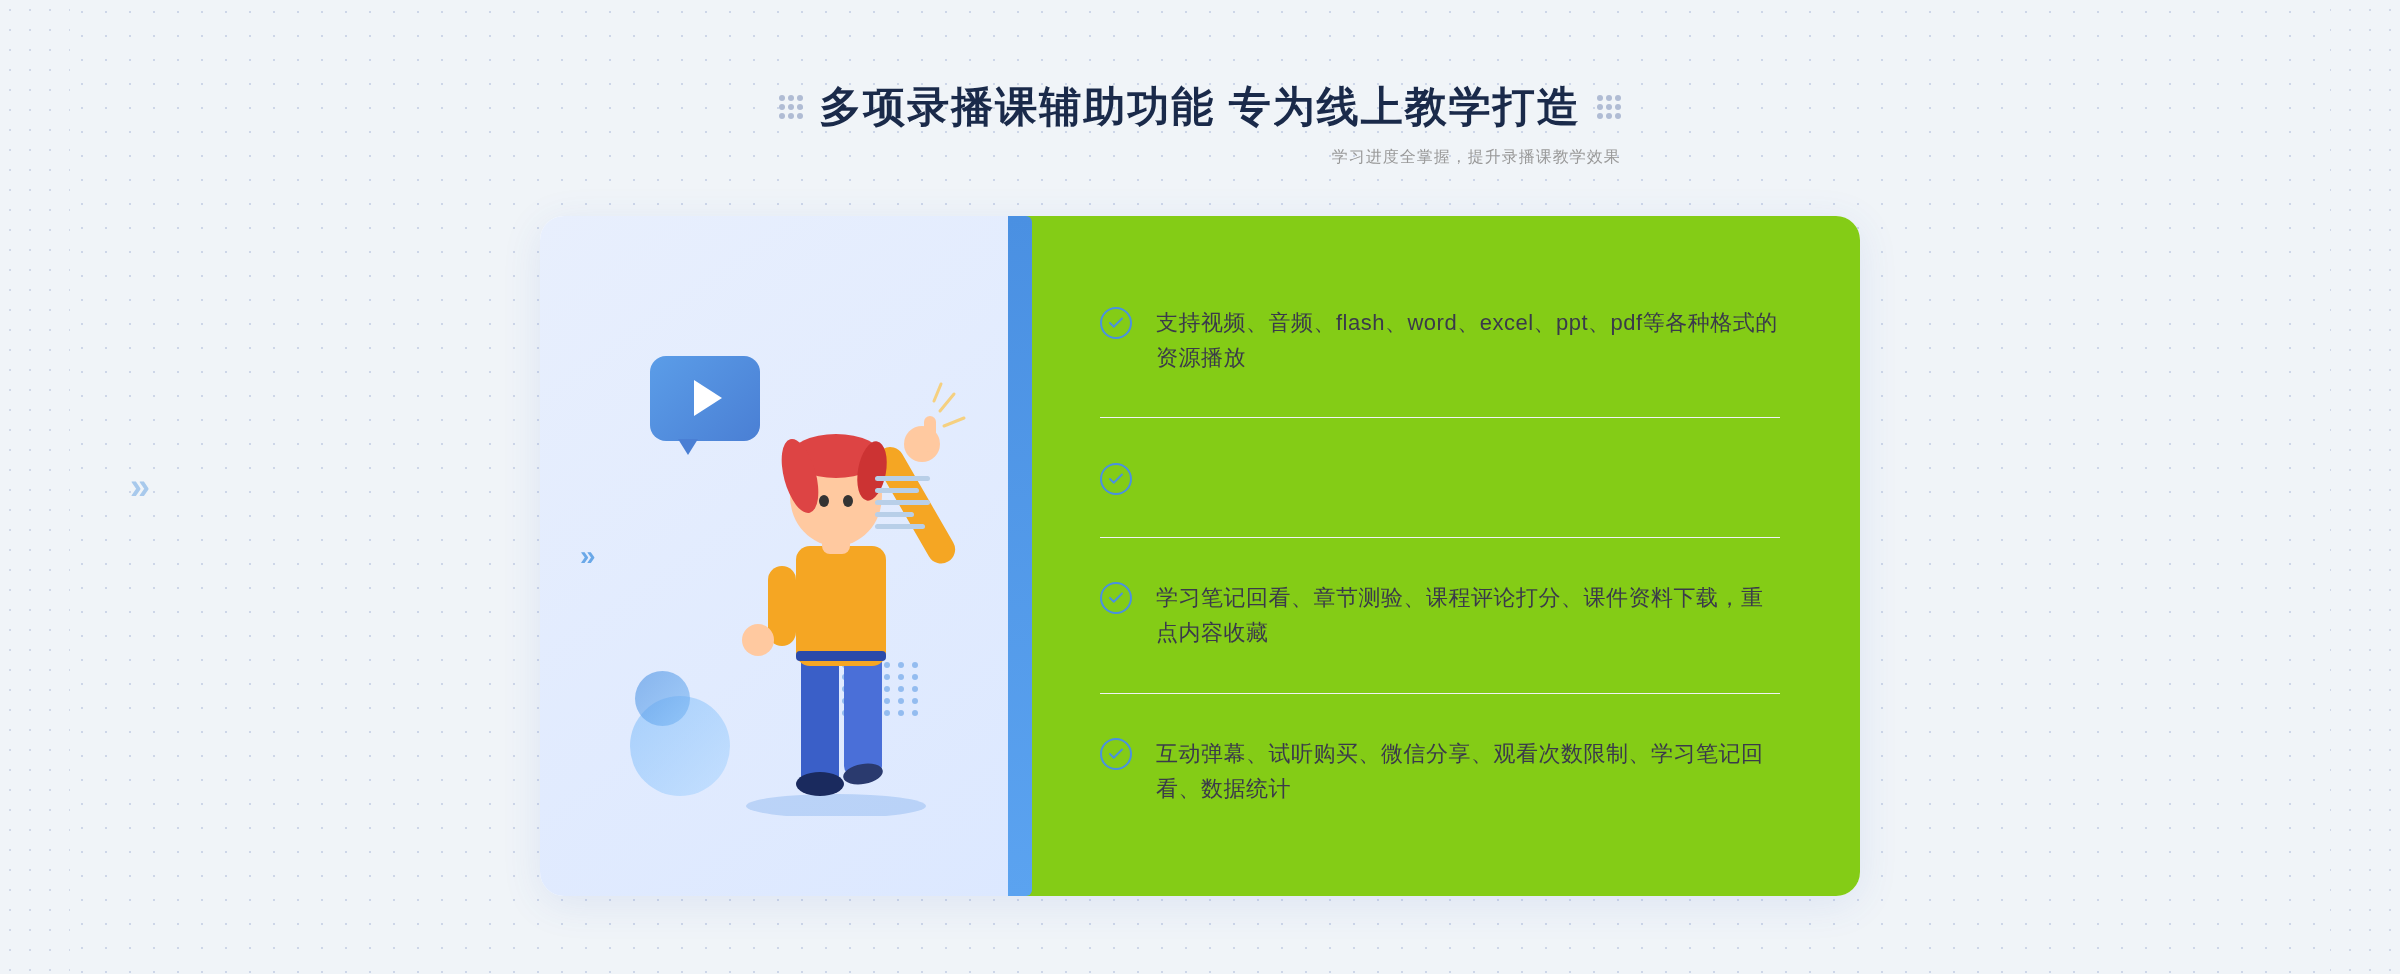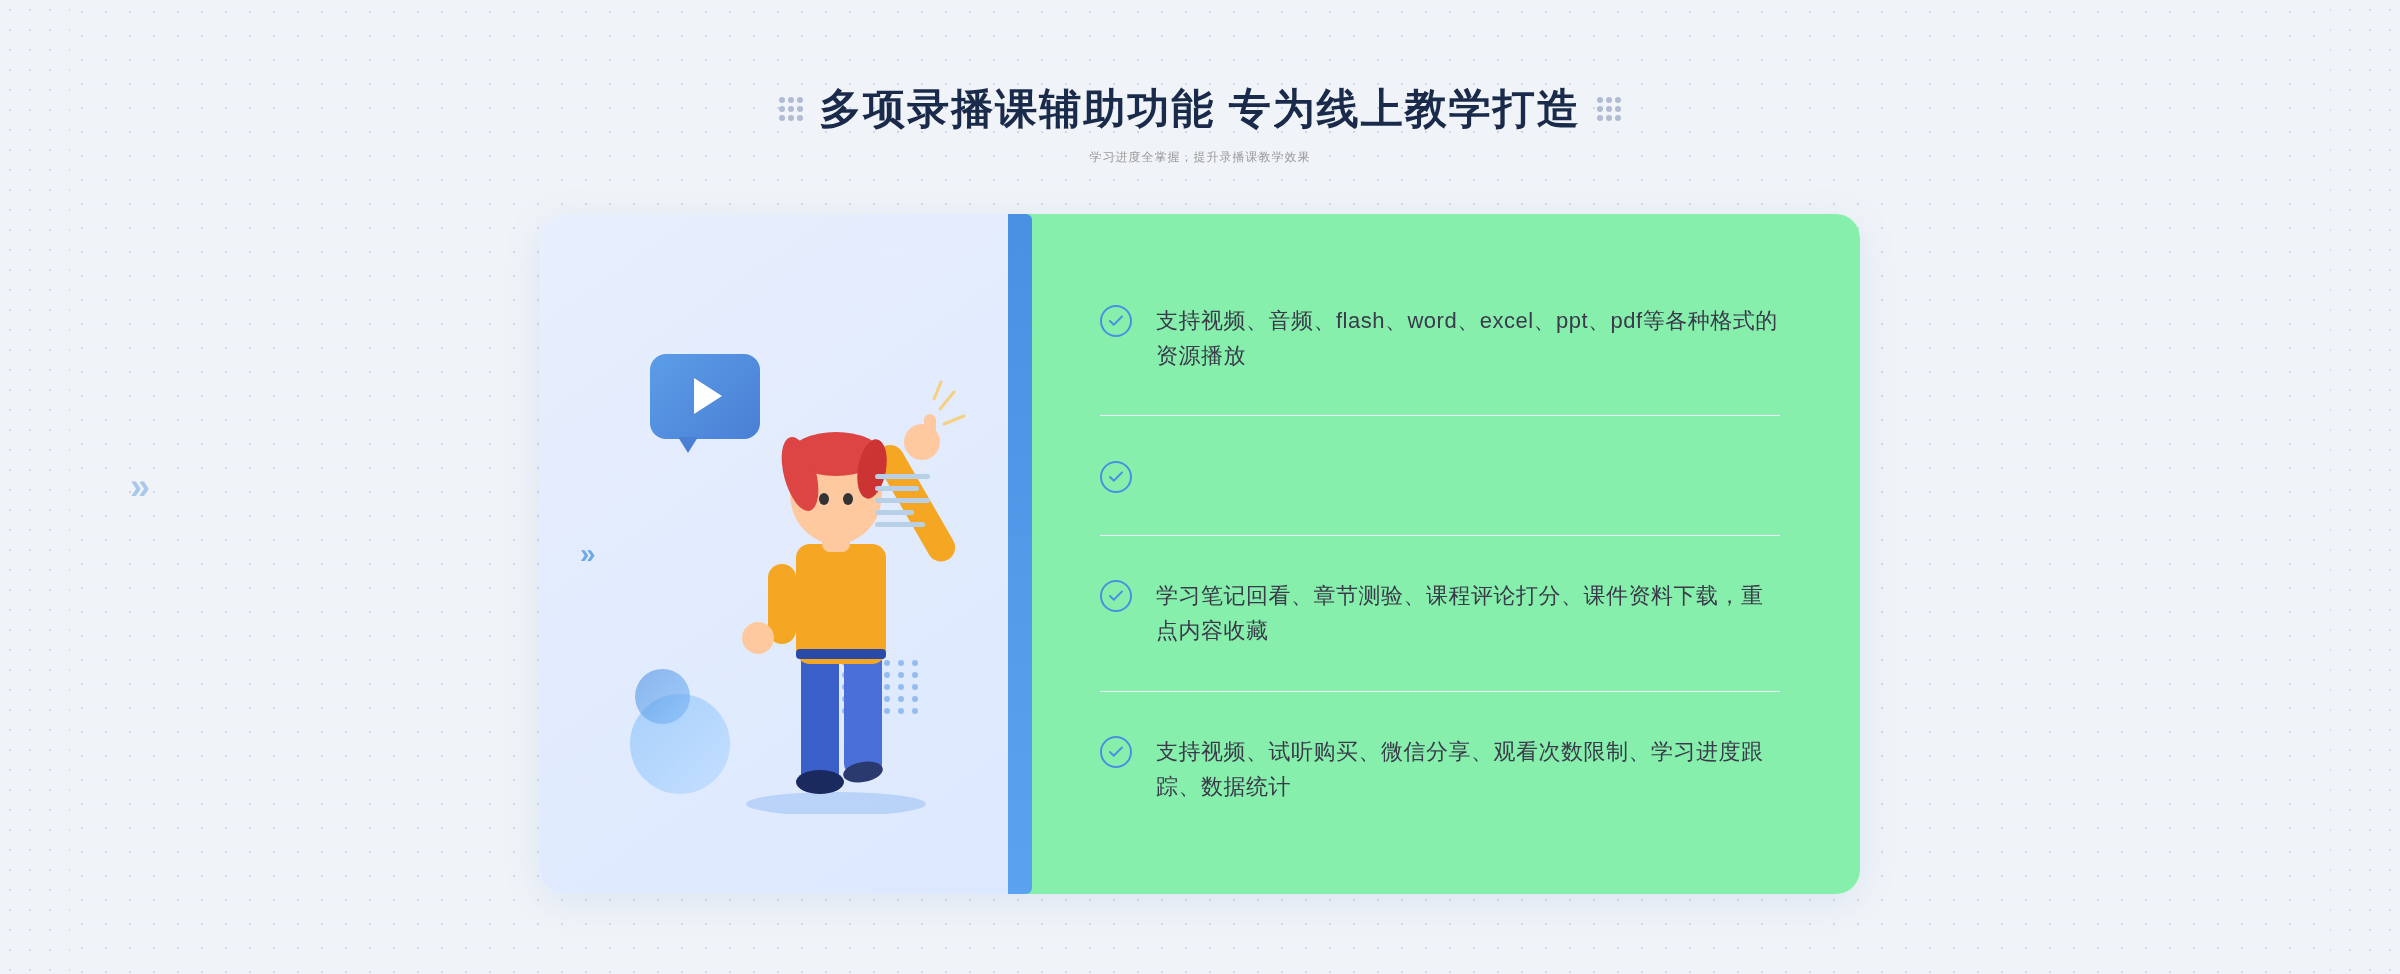--- a/index.html
+++ b/index.html
@@ -66,23 +66,24 @@
     }
 
     .header-title {
       font-size: 42px;
       font-weight: 600;
       color: #1a2a4a;
       letter-spacing: 2px;
     }
 
     .header-subtitle {
-      font-size: 12px;
+      font-size: 16px;
       color: #999;
       letter-spacing: 1px;
+      text-align: right;
     }
 
     
     .main-card {
       display: flex;
       align-items: stretch;
       width: 1320px;
       background: white;
       border-radius: 24px;
       overflow: visible;
@@ -190,21 +191,21 @@
       z-index: 2;
     }
 
     
     .right-section {
       flex: 1;
       padding: 60px 80px;
       display: flex;
       flex-direction: column;
       justify-content: space-around;
-      background: #86efac;
+      background: #84cc16;
       border-radius: 0 24px 24px 0;
     }
 
     .feature-item {
       display: flex;
       align-items: flex-start;
       gap: 24px;
       padding: 16px 0;
     }
 
@@ -424,21 +425,21 @@
       </div>
 
       <div class="feature-divider"></div>
 
       <div class="feature-item">
         <div class="check-icon">
           <svg viewBox="0 0 24 24" fill="none" stroke="#4a90e2" stroke-width="2.5" stroke-linecap="round" stroke-linejoin="round">
             <polyline points="20 6 9 17 4 12"></polyline>
           </svg>
         </div>
-        <span class="feature-text">支持视频、试听购买、微信分享、观看次数限制、学习进度跟踪、数据统计</span>
+        <span class="feature-text">互动弹幕、试听购买、微信分享、观看次数限制、学习笔记回看、数据统计</span>
       </div>
 
     </div>
   </div>
 
   <div style="position:absolute;left:60px;top:50%;transform:translateY(-50%);color:#8ab8e8;font-size:36px;font-weight:bold;opacity:0.7;">»</div>
 
 </div>
 
 </body></html>

